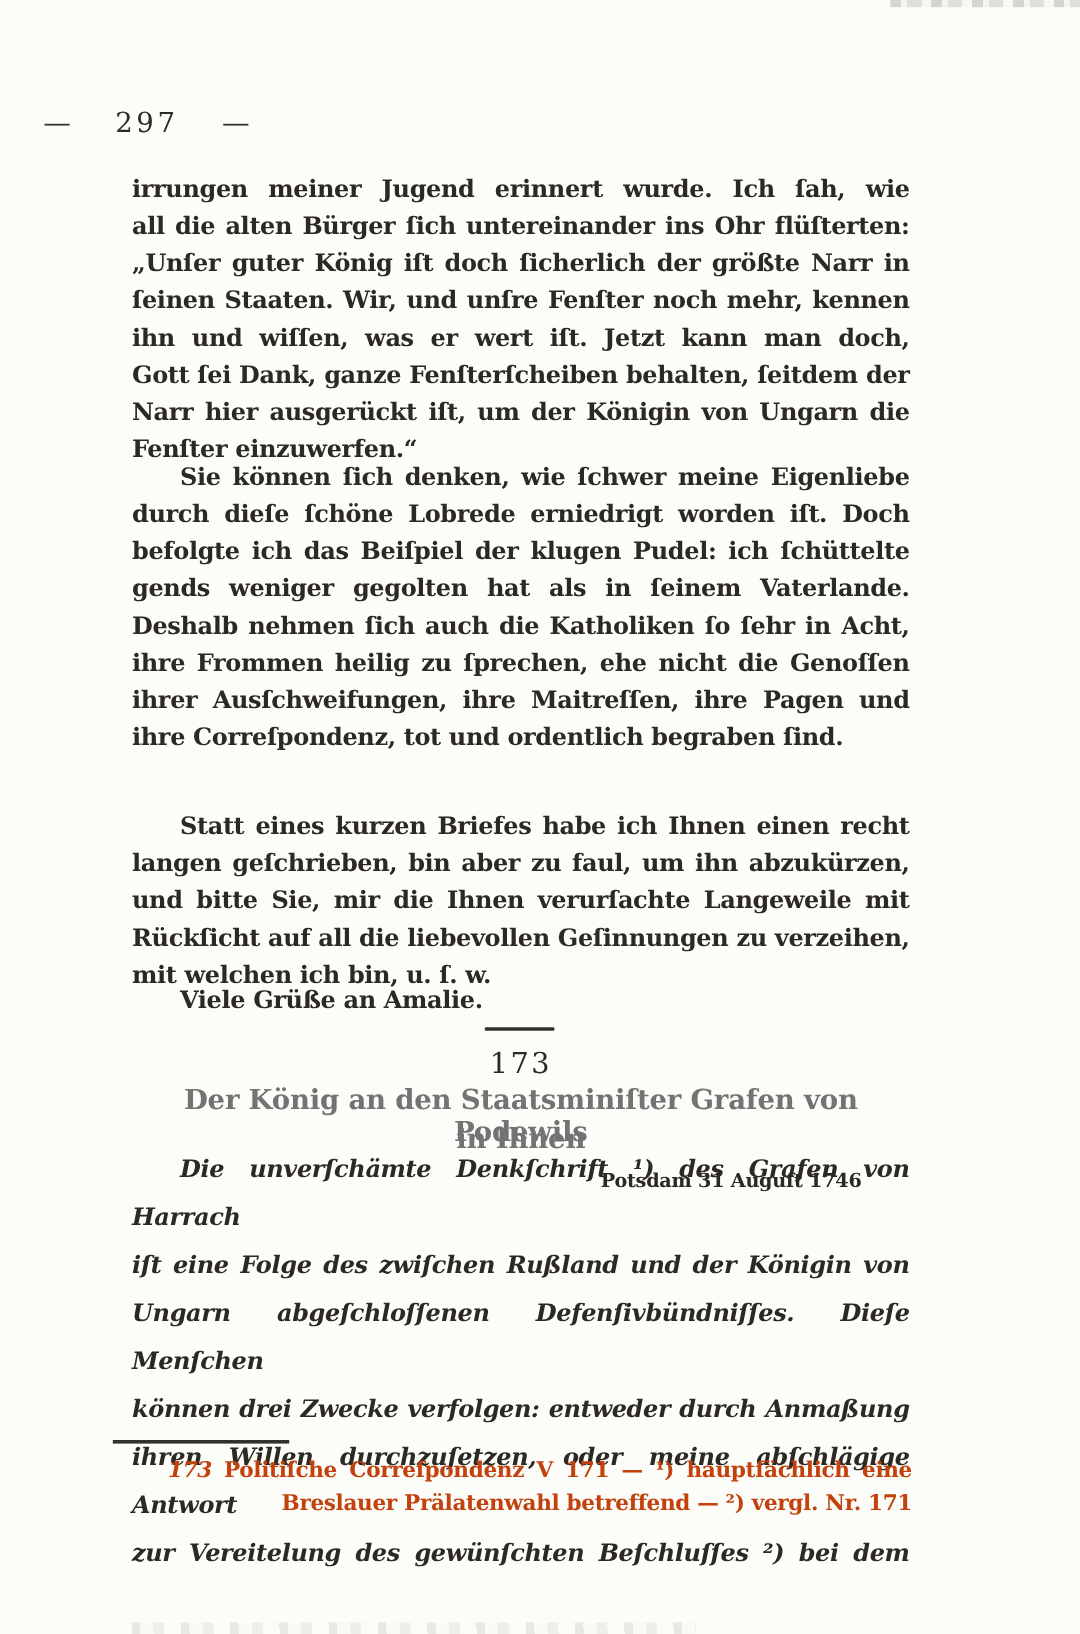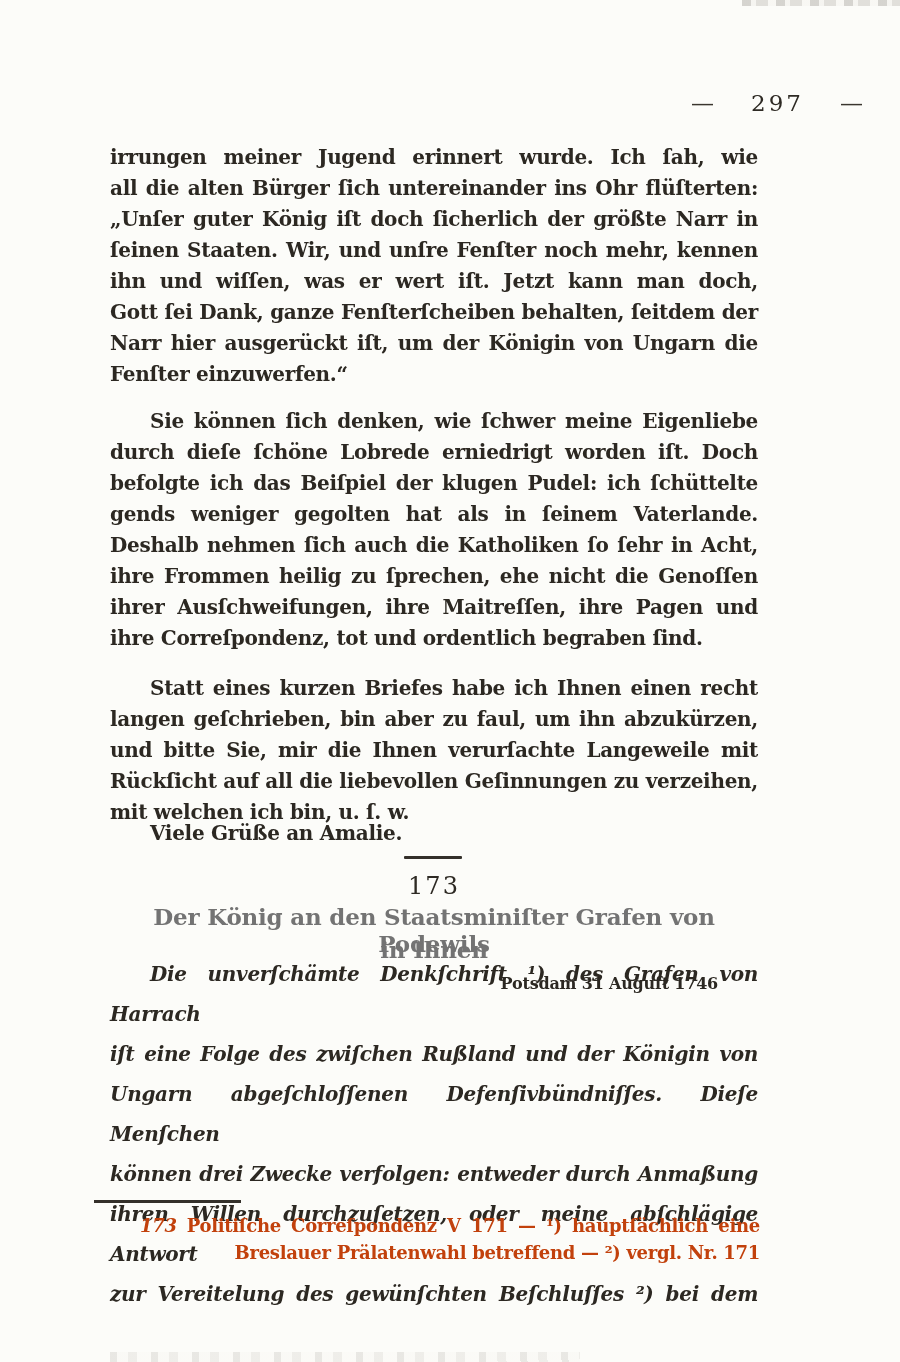--- a/index.html
+++ b/index.html
@@ -21,21 +21,21 @@
     background:repeating-linear-gradient(90deg,#c9c7c2 0 9px,#f3f2ee 9px 14px,#d8d6d1 14px 26px,#f7f6f2 26px 34px);
     opacity:.75;
   }
   .smudge-bottom {
     position:absolute; left:110px; top:1352px; width:470px; height:10px;
     background:repeating-linear-gradient(87deg,#d9d7d2 0 7px,#f8f7f3 7px 18px,#e4e2dd 18px 27px,#faf9f5 27px 41px);
     opacity:.55;
   }
   .pagehead {
     position:absolute; top:90px; left:0; width:900px;
-    text-align:right; font-size:23px; letter-spacing:1px; color:#2e2a24;
+    text-align:left; font-size:23px; letter-spacing:1px; color:#2e2a24;
   }
   .pagehead .dash { margin:0 36px; color:#3a362f; }
   .pagehead .num { letter-spacing:3px; }
 
   .col { position:absolute; left:110px; width:648px; }
 
   .body-par {
     font-size:20px; line-height:31px; font-weight:bold;
     letter-spacing:-0.3px; color:#2c2822;
   }
@@ -91,21 +91,21 @@
       <div class="tline">irrungen meiner Jugend erinnert wurde.  Ich ſah, wie</div>
       <div class="tline">all die alten Bürger ſich untereinander ins Ohr flüſterten:</div>
       <div class="tline">„Unſer guter König iſt doch ſicherlich der größte Narr in</div>
       <div class="tline">ſeinen Staaten.  Wir, und unſre Fenſter noch mehr, kennen</div>
       <div class="tline">ihn und wiſſen, was er wert iſt.  Jetzt kann man doch,</div>
       <div class="tline">Gott ſei Dank, ganze Fenſterſcheiben behalten, ſeitdem der</div>
       <div class="tline">Narr hier ausgerückt iſt, um der Königin von Ungarn die</div>
       <div class="tline lastline">Fenſter einzuwerfen.“</div>
     </div>
 
-  <div class="col body-par" style="top:406px;" data-indent-first="true">
+  <div class="col body-par" style="top:382px;" data-indent-first="true">
       <div class="tline">Sie können ſich denken, wie ſchwer meine Eigenliebe</div>
       <div class="tline">durch dieſe ſchöne Lobrede erniedrigt worden iſt.  Doch</div>
       <div class="tline">befolgte ich das Beiſpiel der klugen Pudel: ich ſchüttelte</div>
       <div class="tline">gends weniger gegolten hat als in ſeinem Vaterlande.</div>
       <div class="tline">Deshalb nehmen ſich auch die Katholiken ſo ſehr in Acht,</div>
       <div class="tline">ihre Frommen heilig zu ſprechen, ehe nicht die Genoſſen</div>
       <div class="tline">ihrer Ausſchweifungen, ihre Maitreſſen, ihre Pagen und</div>
       <div class="tline lastline">ihre Correſpondenz, tot und ordentlich begraben ſind.</div>
     </div>
 

